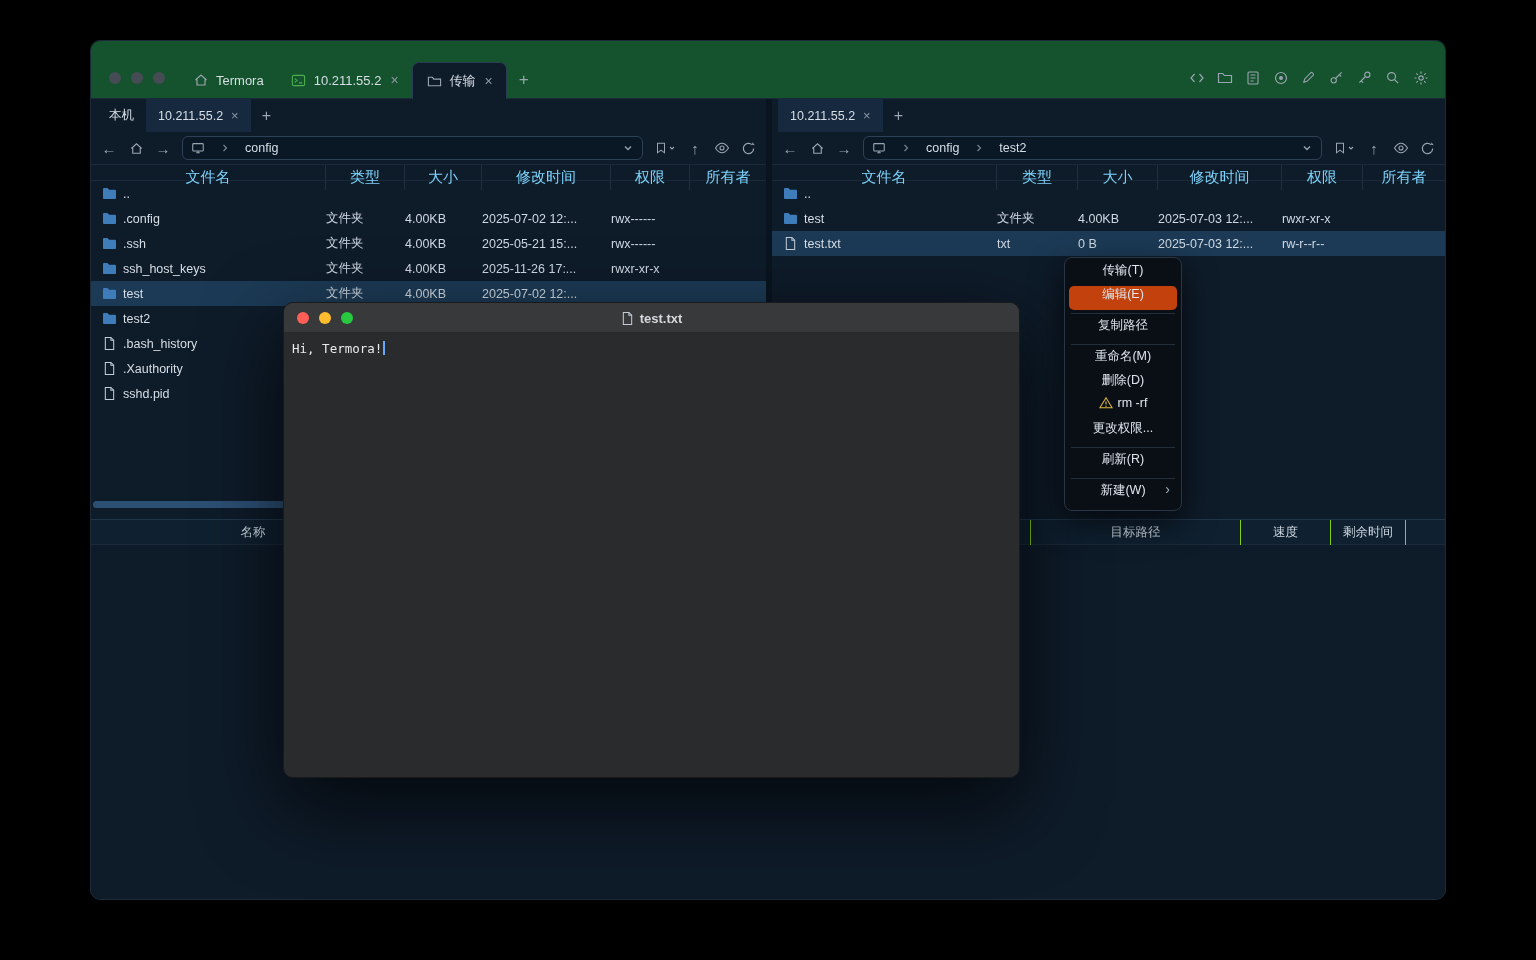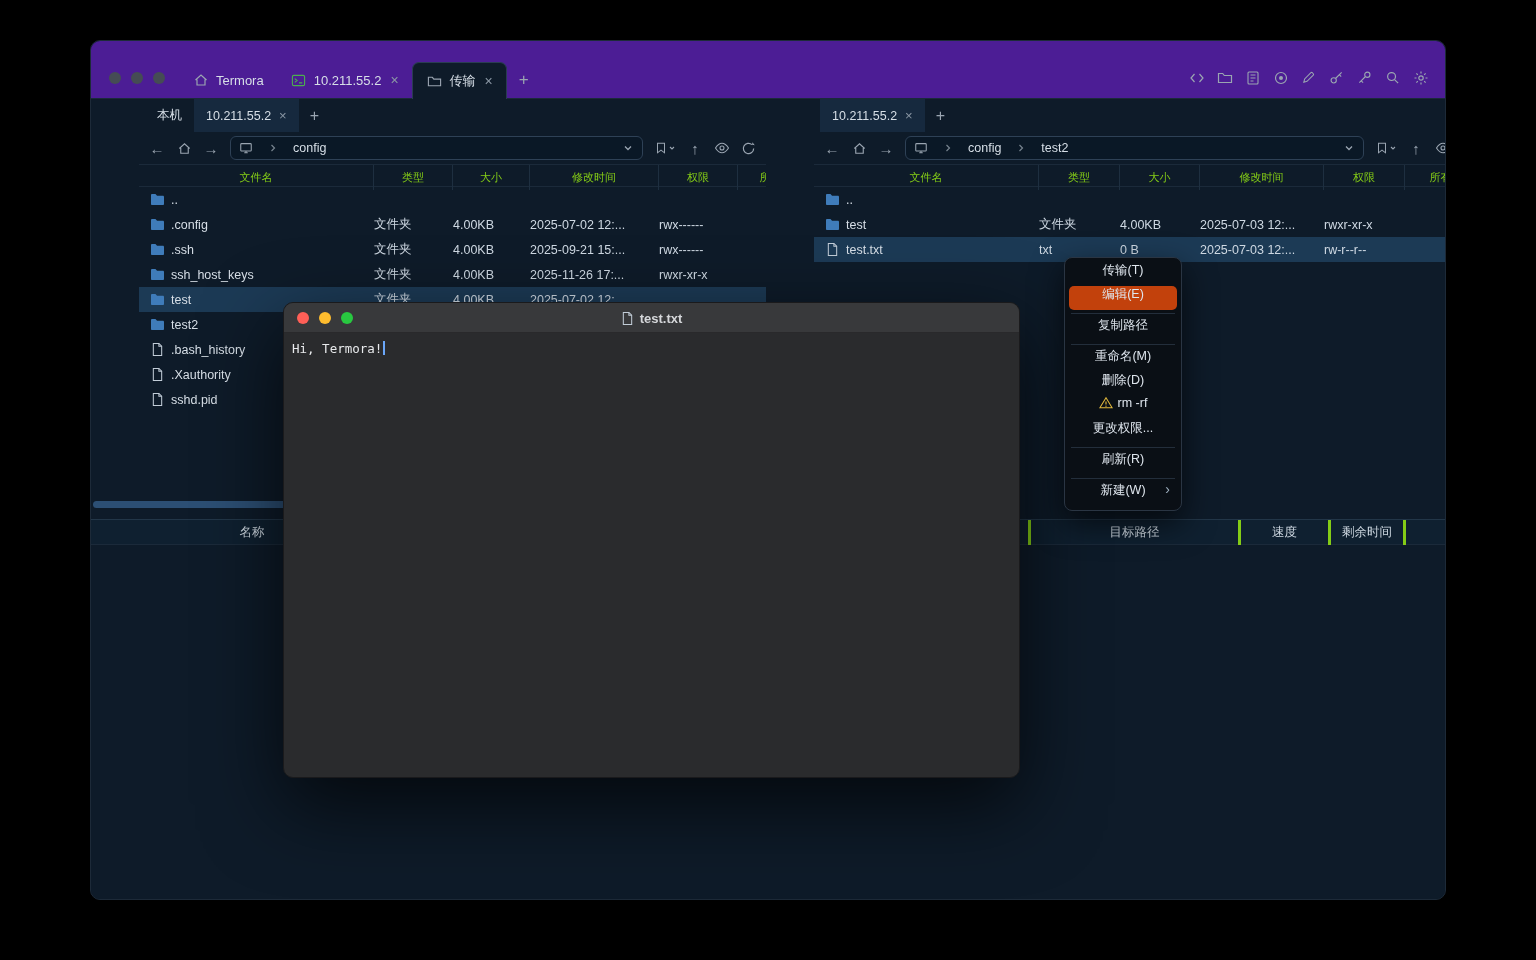--- a/index.html
+++ b/index.html
@@ -6,75 +6,75 @@
   html,body { width:1536px; height:960px; background:#000; overflow:hidden;
               font-family:"Liberation Sans","DejaVu Sans",sans-serif; }
   .stage { position:relative; width:1536px; height:960px; }
 
   
   .window { position:absolute; left:90px; top:40px; width:1356px; height:860px;
             background:#0e1b29; border:1px solid #1d2a38; border-radius:10px;
             box-shadow:0 24px 70px rgba(0,0,0,.7); display:flex; flex-direction:column; overflow:hidden; }
 
   
-  .titlebar { position:relative; height:58px; background:#4c1d95; border-bottom:1px solid #1b2a3a; flex:0 0 auto;text-align:right; }
+  .titlebar { position:relative; height:58px; background:#14532d; border-bottom:1px solid #1b2a3a; flex:0 0 auto;text-align:right; }
   .traffic { position:absolute; left:18px; top:31px; display:flex; gap:10px; }
   .dot { width:12px; height:12px; border-radius:50%; background:#454c54; }
   .tt-tabs { position:absolute; left:88px; bottom:0; height:38px; display:flex; align-items:flex-end; }
   .tt-tab { height:36px; display:flex; align-items:center; gap:7px; padding:0 13px;
             color:#d7dfe7; font-size:13px; white-space:nowrap; }
   .tt-tab .x { color:#8b98a5; font-size:14px; margin-left:2px; cursor:default; }
   .tt-tab.active { background:#0e1b29; border:1px solid #2a3c52; border-bottom:none;
                    border-radius:7px 7px 0 0; margin-bottom:-1px; height:37px;margin-top:14px; }
   .tt-plus { height:36px; display:flex; align-items:center; padding:0 12px; color:#9aa5b1; font-size:17px; }
   .tt-actions { position:absolute; right:16px; top:28px; display:flex; gap:11px; align-items:center; }
   .tico { display:inline-flex; width:17px; height:17px; align-items:center; justify-content:center; }
 
   
   .panes { display:flex; height:412px; flex:0 0 auto; }
-  .pane { position:relative; display:flex; flex-direction:column; background:#0e1b29;padding-left:48px; }
+  .pane { position:relative; display:flex; flex-direction:column; background:#0e1b29; }
   .pane.left { width:675px; }
   .pane.right { flex:1; }
   .vdiv { width:6px; background:#091420; }
 
   .ptabs { height:33px; display:flex; align-items:stretch; padding-left:6px; flex:0 0 auto; }
   .ptab { display:flex; align-items:center; gap:6px; padding:0 12px; color:#d7dfe7; font-size:12.5px; }
   .ptab.selected { background:#16293e; }
   .ptab .x { color:#8b98a5; font-size:13px; margin-left:2px; }
   .pplus { display:flex; align-items:center; padding:0 11px; color:#9aa5b1; font-size:16px; }
 
   .pathbar { height:32px; display:flex; align-items:center; gap:11px; padding:0 10px; flex:0 0 auto; }
   .nav { color:#9aa5b1; font-size:15px; line-height:1; display:inline-flex; width:16px; justify-content:center; }
   .crumb { flex:1; height:24px; border:1px solid #2e4156; border-radius:6px; background:#0a1826;
            display:flex; align-items:center; gap:15px; padding:0 8px; color:#d7dfe7; font-size:12.5px; }
   .crumb .cdown { margin-left:auto; display:inline-flex; }
   .pico { display:inline-flex; align-items:center; justify-content:center; }
 
-  .thead { display:grid; height:23px; align-items:center; color:#84cc16; font-size:11px;
+  .thead { display:grid; height:17px; align-items:center; color:#7dd3fc; font-size:15px;
            border-top:1px solid #1b2a3a; border-bottom:1px solid #1b2a3a; flex:0 0 auto; }
   .hc { text-align:center; height:25px; line-height:24px; border-right:1px solid #1e2f40; overflow:hidden; white-space:nowrap; }
   .hc:last-child { border-right:none; }
   .pane.left .thead, .pane.left .frow { grid-template-columns:235px 79px 77px 129px 79px 76px; }
   .pane.right .thead, .pane.right .frow { grid-template-columns:225px 81px 80px 124px 81px 82px; }
 
   .tbody { flex:0 0 auto; }
   .frow { display:grid; height:25px; align-items:center; color:#d7dfe7; font-size:12.5px; }
   .frow.sel { background:#1c3a55; }
   .c { overflow:hidden; white-space:nowrap; }
   .c.name { display:flex; align-items:center; gap:6px; padding-left:10px; }
   .c.mid { color:#cfd9e3; }
   .fic { display:inline-flex; width:16px; justify-content:center; }
 
   .hthumb { position:absolute; left:2px; right:2px; bottom:3px; height:7px; border-radius:4px; background:#2c4f74; }
 
   
   .tr-head { margin-top:8px; height:26px; display:grid; grid-template-columns:325px 615px 210px 90px 75px 1fr;
              align-items:center; background:#0f2030; border-top:1px solid #223648; border-bottom:1px solid #1b2a3a;
              color:#cfd9e2; font-size:12.5px; flex:0 0 auto; }
-  .trc { text-align:center; height:25px; line-height:25px; border-right:3px solid #84cc16; overflow:hidden; white-space:nowrap; }
+  .trc { text-align:center; height:25px; line-height:25px; border-right:1px solid #84cc16; overflow:hidden; white-space:nowrap; }
   .trc:last-child { border-right:none; }
   .tr-body { flex:1; background:#0e1b29; }
 
   
   #ctx-menu { position:absolute; left:1064px; top:257px; width:118px; background:#0a0f15;
               border:1px solid #2a3543; border-radius:8px; padding:4px 0; z-index:40;
               box-shadow:0 12px 32px rgba(0,0,0,.65); }
   .mitem { height:24px; margin:0 4px; display:flex; align-items:flex-start; justify-content:center; gap:5px;
            color:#dfe6ee; font-size:12.5px; border-radius:5px; position:relative; white-space:nowrap; }
   .mitem.hl { background:#c2410c; }
@@ -297,21 +297,21 @@
               <div class="c name">
                 <span class="fic">
                   <svg width="15" height="13" viewBox="0 0 16 14">
                     <path d="M1 2.2 C1 1.5 1.5 1 2.2 1 h3.6 l1.7 2 h6.3 c.7 0 1.2.5 1.2 1.2 v7.6 c0 .7-.5 1.2-1.2 1.2 H2.2 C1.5 13 1 12.5 1 11.8 z" fill="#3f7cba"></path>
                   </svg>
                 </span>
                 <span>.ssh</span>
               </div>
               <div class="c mid">文件夹</div>
               <div class="c mid">4.00KB</div>
-              <div class="c mid">2025-09-21 15:...</div>
+              <div class="c mid">2025-05-21 15:...</div>
               <div class="c mid">rwx------</div>
               <div class="c mid"></div>
             </div>
             <div class="frow">
               <div class="c name">
                 <span class="fic">
                   <svg width="15" height="13" viewBox="0 0 16 14">
                     <path d="M1 2.2 C1 1.5 1.5 1 2.2 1 h3.6 l1.7 2 h6.3 c.7 0 1.2.5 1.2 1.2 v7.6 c0 .7-.5 1.2-1.2 1.2 H2.2 C1.5 13 1 12.5 1 11.8 z" fill="#3f7cba"></path>
                   </svg>
                 </span>

